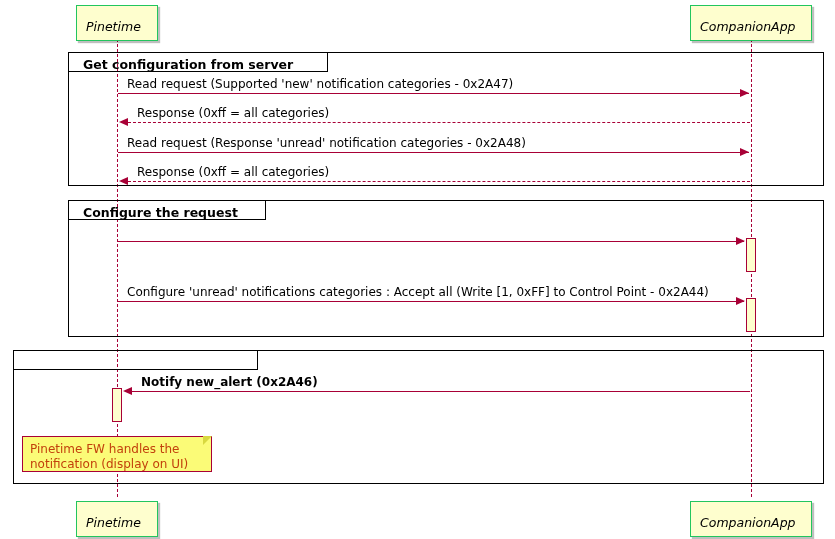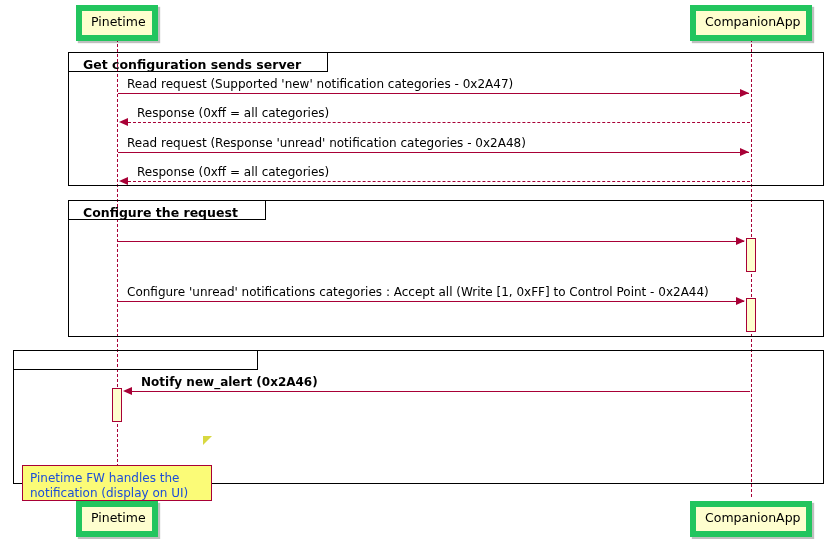--- a/index.html
+++ b/index.html
@@ -14,28 +14,29 @@
     position: relative;
     width: 835px;
     height: 539px;
     overflow: hidden;
     background: #ffffff;
   }
   
   .participant {
     position: absolute;
     box-sizing: border-box;
-    border: 6px solid #22c55e;
+    border: 1px solid #22c55e;
     background: #FEFECE;
     color: #000000;
     font-size: 12.5px;
     line-height: 1;
-    padding: 5px 9px 6px 9px;
+    padding: 15px 9px 6px 9px;
     white-space: nowrap;
     box-shadow: 2px 2px 1px rgba(0,0,0,0.25);
+    font-style: italic;
   }
   
   .lifeline {
     position: absolute;
     width: 0;
     border-left: 1px dashed #A80036;
   }
   
   .activation {
     position: absolute;
@@ -98,25 +99,24 @@
     border-bottom: 4.5px solid transparent;
     border-right: 9px solid #A80036;
   }
   
   .note {
     position: absolute;
     box-sizing: border-box;
     background: #FBFB77;
     border: 1px solid #A80036;
     font-size: 12px;
-    color: #1d4ed8;
+    color: #c2410c;
     padding: 5px 7px;
     line-height: 1.25;
     white-space: pre-line;
-    margin-top: 29px;
   }
   .note-fold {
     position: absolute;
     width: 0;
     height: 0;
     border-left: 9px solid #D8D840;
     border-bottom: 9px solid transparent;
   }
 </style>
 </head>
@@ -126,21 +126,21 @@
 
   <div class="lifeline" style="left:117px; top:34px; height:463px;"></div>
   <div class="lifeline" style="left:751px; top:34px; height:463px;"></div>
 
   <div class="activation" style="left:746px; top:238px; height:34px;"></div>
   <div class="activation" style="left:746px; top:298px; height:34px;"></div>
   <div class="activation" style="left:112px; top:388px; height:34px;"></div>
 
   <div class="group" style="left:68px; top:52px; width:756px; height:134px;"></div>
   <div class="group-tab" style="left:68px; top:52px; width:260px; height:20px;"></div>
-  <div class="group-label" style="left:83px; top:57px;">Get configuration sends server</div>
+  <div class="group-label" style="left:83px; top:57px;">Get configuration from server</div>
 
   <div class="msg-line" style="left:118px; top:93px; width:631px;"></div>
   <div class="arrow right" style="left:740px; top:88.5px;"></div>
   <div class="msg-label" style="left:127px; top:78px;">Read request (Supported 'new' notification categories - 0x2A47)</div>
 
   <div class="msg-line dashed" style="left:128px; top:122px; width:622px;"></div>
   <div class="arrow left" style="left:119px; top:117.5px;"></div>
   <div class="msg-label" style="left:137px; top:107px;">Response (0xff = all categories)</div>
 
   <div class="msg-line" style="left:118px; top:152px; width:631px;"></div>

